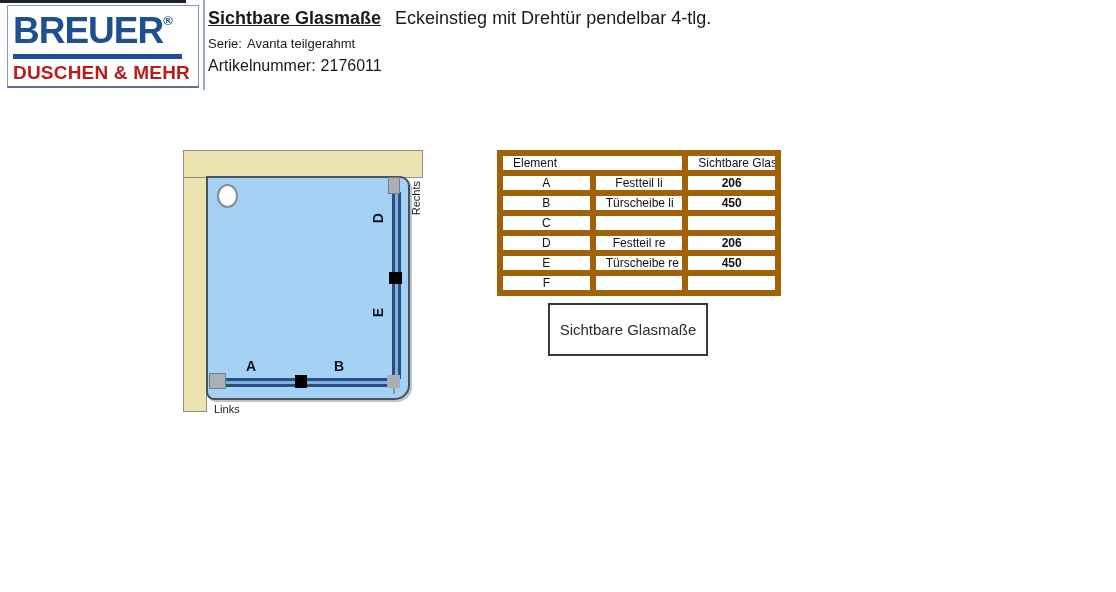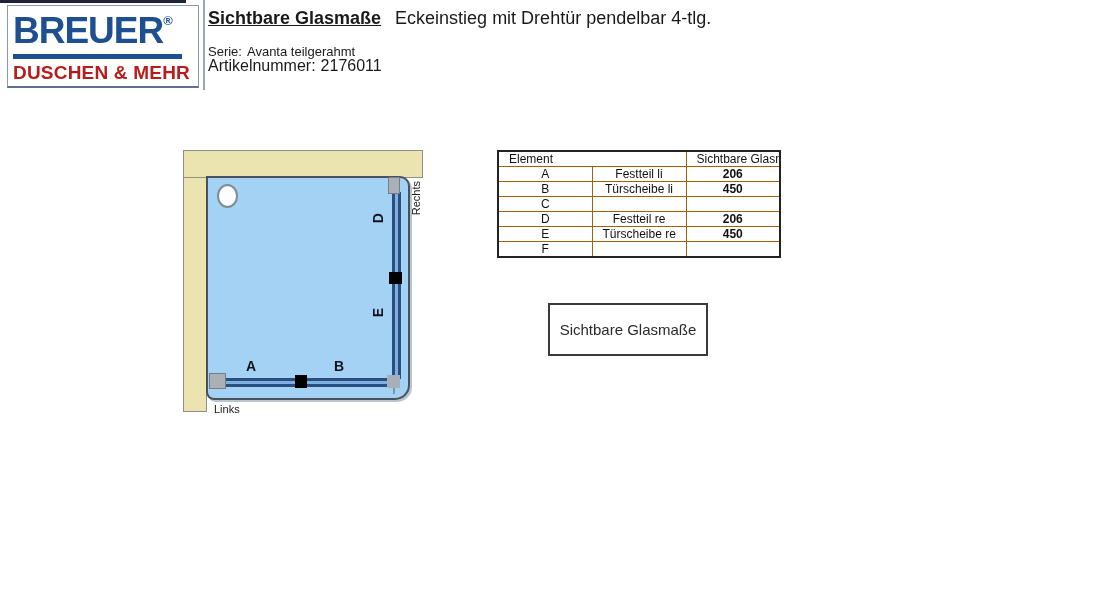--- a/index.html
+++ b/index.html
@@ -27,21 +27,21 @@
   .logo-rule { width: 169px; height: 5px; background: #1d4f91; margin-top: 1px; }
   .logo-tagline { font-size: 19px; font-weight: bold; color: #b91c1c; letter-spacing: 0.2px; margin-top: 3px; white-space: nowrap; }
 
   
   .v-sep { left: 203px; top: 0; width: 2px; height: 90px; background: #9aa7c0; }
 
   
   .hdr-line1 { left: 208px; top: 8px; white-space: nowrap; }
   .hdr-title { font-size: 18px; font-weight: bold; text-decoration: underline; }
   .hdr-subtitle { font-size: 18px; margin-left: 14px; }
-  .hdr-serie { left: 208px; top: 44px; font-size: 13px; white-space: nowrap; }
+  .hdr-serie { left: 208px; top: 36px; font-size: 13px; white-space: nowrap; }
   .hdr-artikel { left: 208px; top: 57px; font-size: 16px; white-space: nowrap; text-align: right; }
   .lbl-gap { margin-right: 5px; }
 
   
   .wall { background: #ece4b0; border: 1px solid #8f8f82; box-sizing: border-box; }
   .wall-left { left: 183px; top: 150px; width: 24px; height: 262px; }
   .wall-top  { left: 183px; top: 150px; width: 240px; height: 28px; }
   .tray {
     left: 206px; top: 176px; width: 204px; height: 224px;
     background: #a4d2f4; border: 2px solid #47525c;
@@ -71,21 +71,21 @@
   .lab-rechts { left: 410px; top: 181px; }
   .lab-links  { left: 214px; top: 403px; }
 
   
   table.meas {
     position: absolute; left: 497px; top: 150px; width: 284px;
     border-collapse: collapse; table-layout: fixed;
     border: 2px solid #222;
     font-size: 12px; color: #111;
   }
-  table.meas td { border: 1px solid #a16207; height: 15px; padding: 0 10px; overflow: hidden; white-space: nowrap; box-sizing: border-box; }
+  table.meas td { border: 6px solid #a16207; height: 15px; padding: 0 10px; overflow: hidden; white-space: nowrap; box-sizing: border-box; }
   td.c-letter { width: 24px; text-align: center; }
   td.c-elem { width: 150px; padding-left: 8px; text-align: center; }
   td.c-val { width: 108px; text-align: center; font-weight: bold; }
   td.h-elem { padding-left: 8px; }
   td.h-val { padding-left: 2px; text-align: left; }
 
   
   .legend-box {
     left: 548px; top: 303px; width: 160px; height: 53px;
     border: 2px solid #3a3a3a; background: #fff;

